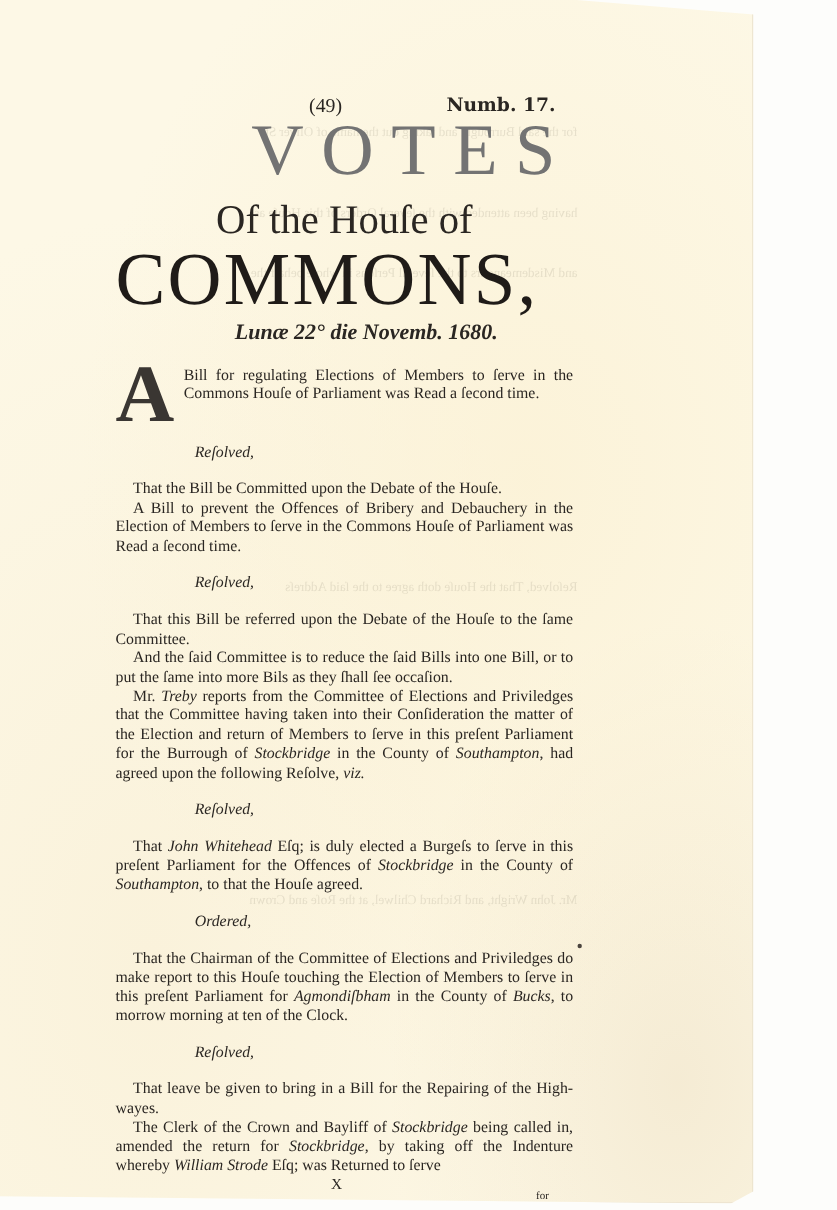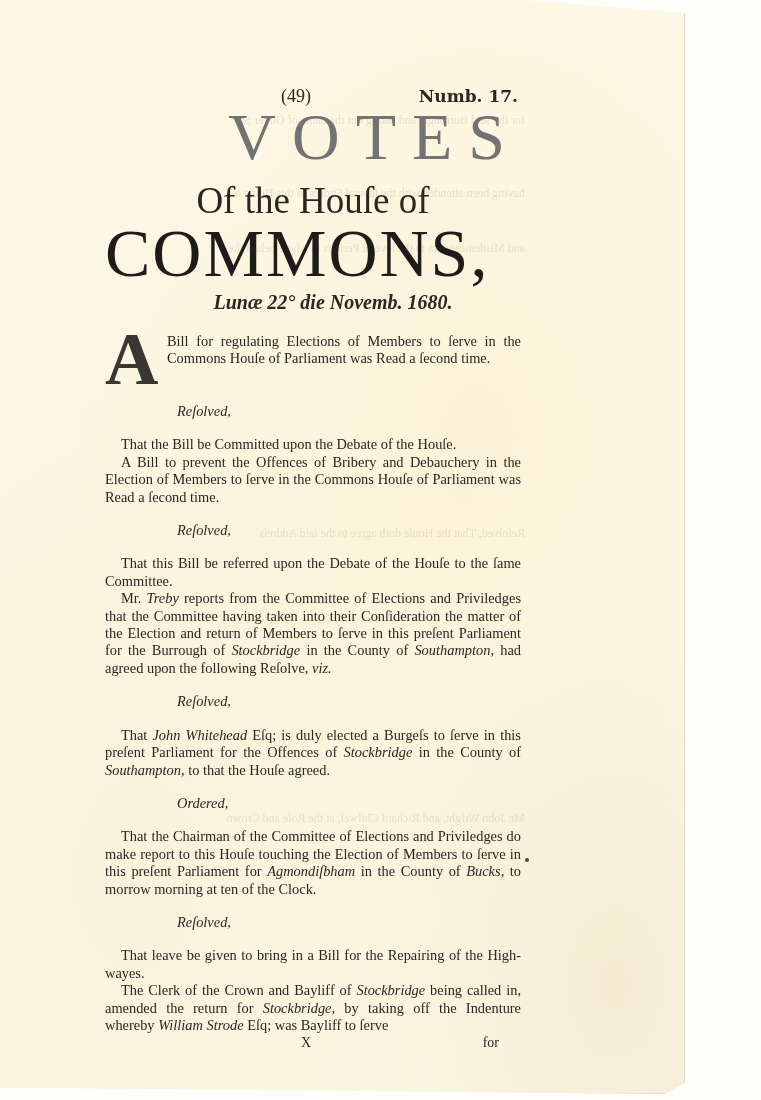--- a/index.html
+++ b/index.html
@@ -31,21 +31,21 @@
       color: #2a2622;
     }
     .header-row {
       position: relative; height: 22px;
     }
     .page-number {
       position: absolute; left: 176px; top: 0;
       font-size: 18px;
     }
     .numb {
-      position: absolute; right: 3px; top: 0;
+      position: absolute; right: 16px; top: 0;
       font-size: 17px; font-weight: bold;
       font-family: "DejaVu Serif", serif;
     }
     .title-votes {
       text-align: right; margin-top: 0;
       font-size: 66px; line-height: 58px; letter-spacing: 16px;
       padding-left: 30px;
       font-weight: normal; color: #737373;
     }
     .title-of {
@@ -77,21 +77,21 @@
       font-style: italic; margin: 16px; padding-left: 56px;
     }
     .it { font-style: italic; }
     .sig-row {
       position: relative; height: 18px;
     }
     .signature {
       position: absolute; left: 196px; top: 0; font-size: 14px;
     }
     .catchword {
-      position: absolute; right: 22px; top: 0; font-size: 14px;
+      position: absolute; right: 22px; top: 10px; font-size: 10px;
     }
     .margin-dot {
       position: absolute; left: 525px; top: 858px;
       width: 4px; height: 4px; border-radius: 2px; background: #4a443e;
     }
   </style>
 </head>
 <body>
 
 <div class="paper"></div>
@@ -116,28 +116,29 @@
   <div class="body-text">
     <div class="first-para">
       <span class="drop-cap">A</span>
       <span>Bill for regulating Elections of Members to ſerve in the Commons Houſe of Parliament was Read a ſecond time.</span>
     </div>
     <p class="resolved">Reſolved,</p>
     <p class="p">That the Bill be Committed upon the Debate of the Houſe.</p>
     <p class="p">A Bill to prevent the Offences of Bribery and Debauchery in the Election of Members to ſerve in the Commons Houſe of Parliament was Read a ſecond time.</p>
     <p class="resolved">Reſolved,</p>
     <p class="p">That this Bill be referred upon the Debate of the Houſe to the ſame Committee.</p>
+    <p class="p">And the ſaid Committee is to reduce the ſaid Bills into one Bill, or to put the ſame into more Bils as they ſhall ſee occaſion.</p>
     <p class="p"><span>Mr. </span><span class="it">Treby</span><span> reports from the Committee of Elections and Priviledges that the Committee having taken into their Conſideration the matter of the Election and return of Members to ſerve in this preſent Parliament for the Burrough of </span><span class="it">Stockbridge</span><span> in the County of </span><span class="it">Southampton</span><span>, had agreed upon the following Reſolve, </span><span class="it">viz.</span></p>
     <p class="resolved">Reſolved,</p>
     <p class="p"><span>That </span><span class="it">John Whitehead</span><span> Eſq; is duly elected a Burgeſs to ſerve in this preſent Parliament for the Offences of </span><span class="it">Stockbridge</span><span> in the County of </span><span class="it">Southampton</span><span>, to that the Houſe agreed.</span></p>
     <p class="resolved">Ordered,</p>
     <p class="p"><span>That the Chairman of the Committee of Elections and Priviledges do make report to this Houſe touching the Election of Members to ſerve in this preſent Parliament for </span><span class="it">Agmondiſbham</span><span> in the County of </span><span class="it">Bucks</span><span>, to morrow morning at ten of the Clock.</span></p>
     <p class="resolved">Reſolved,</p>
     <p class="p">That leave be given to bring in a Bill for the Repairing of the High-wayes.</p>
-    <p class="p"><span>The Clerk of the Crown and Bayliff of </span><span class="it">Stockbridge</span><span> being called in, amended the return for </span><span class="it">Stockbridge</span><span>, by taking off the Indenture whereby </span><span class="it">William Strode</span><span> Eſq; was Bayliff to ſerve</span></p>
+    <p class="p"><span>The Clerk of the Crown and Bayliff of </span><span class="it">Stockbridge</span><span> being called in, amended the return for </span><span class="it">Stockbridge</span><span>, by taking off the Indenture whereby </span><span class="it">William Strode</span><span> Eſq; was Returned to ſerve</span></p>
     <div class="sig-row">
       <span class="signature">X</span>
       <span class="catchword">for</span>
     </div>
   </div>
 </div>
 
 <div class="margin-dot"></div>
 
 </body></html>

